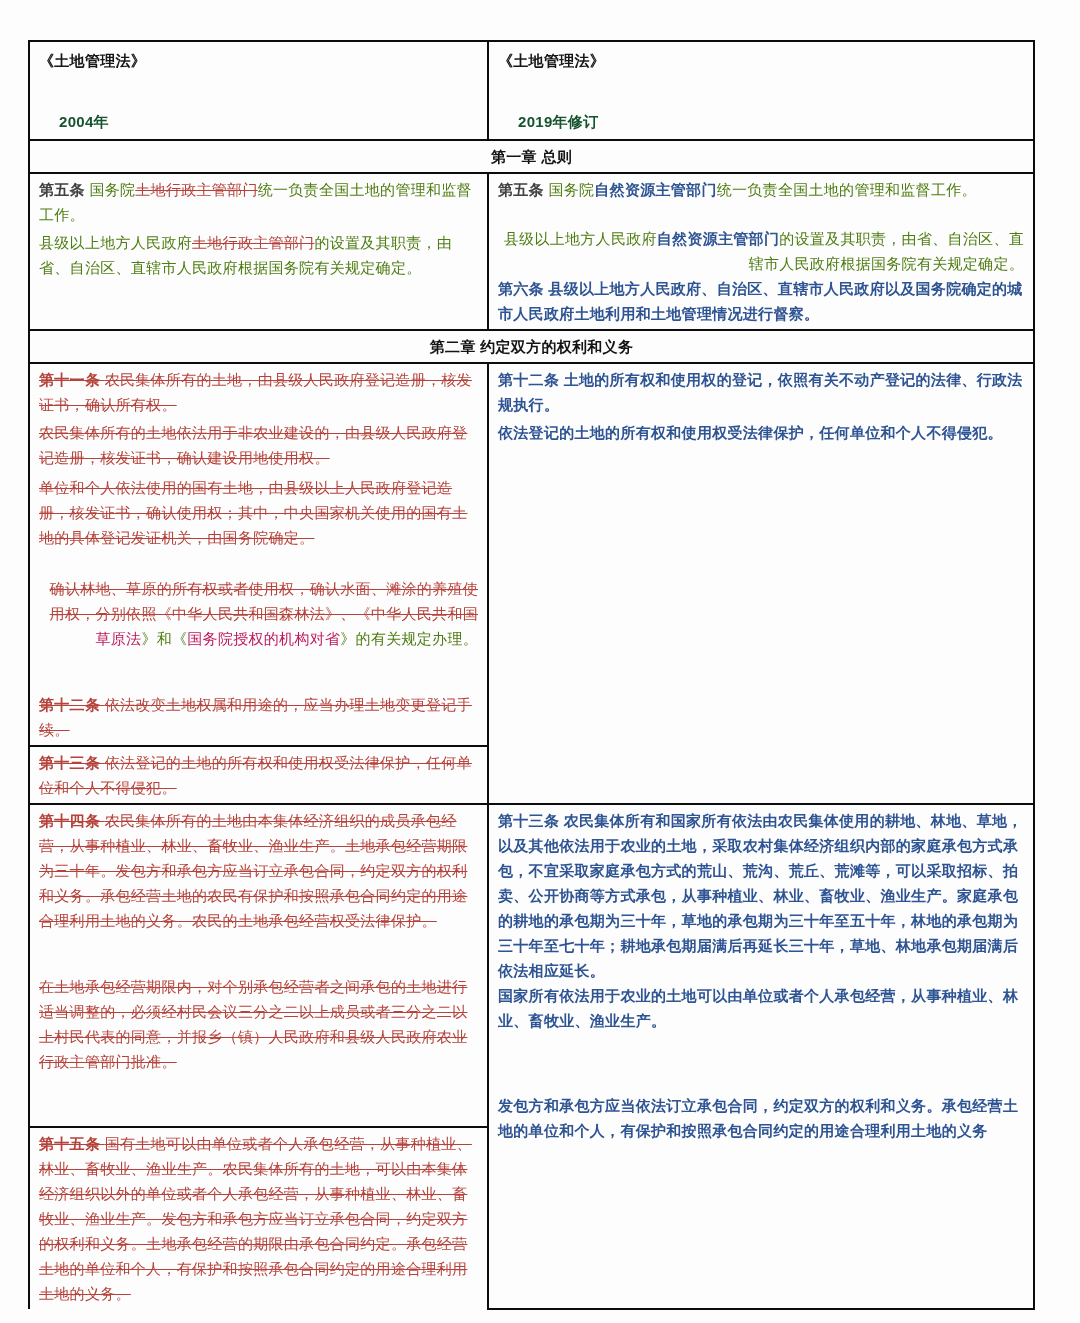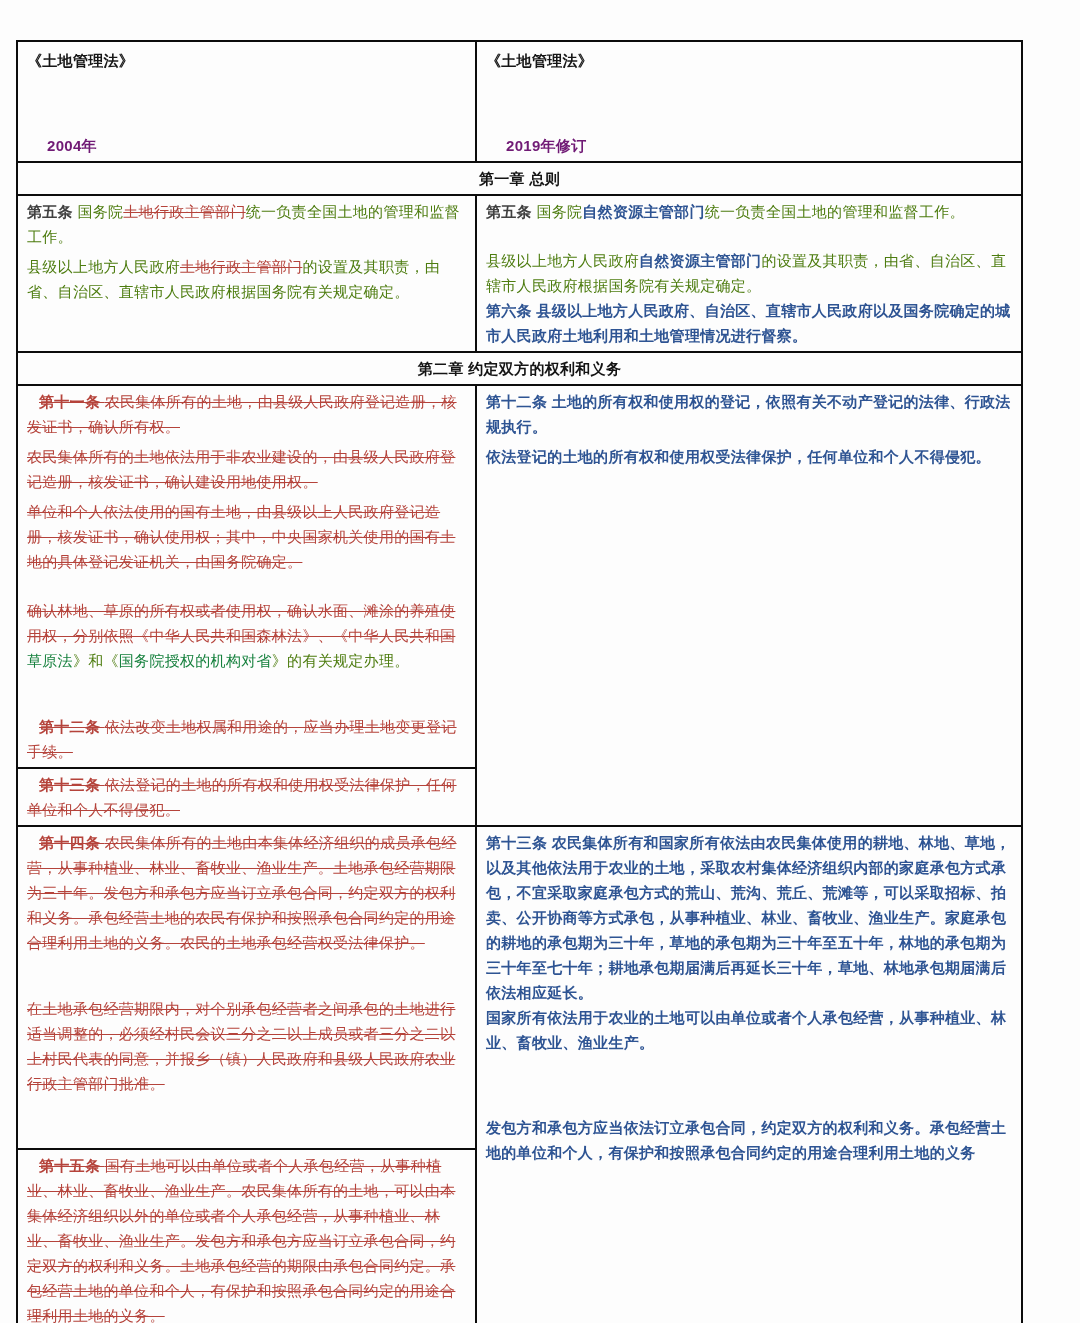--- a/index.html
+++ b/index.html
@@ -5,21 +5,21 @@
   * { box-sizing: border-box; margin: 0; padding: 0; }
   html, body {
     width: 1080px; height: 1323px;
     overflow: hidden;
     background: #fdfdfd;
     font-family: "Liberation Sans", "DejaVu Sans", sans-serif;
     color: #262626;
   }
   .page {
     width: 1080px; height: 1323px;
-    padding: 26px 38px 0 16px;
+    padding: 26px 38px 0 28px;
     position: relative;
   }
   .heading {
     font-size: 15px;
     font-weight: bold;
     line-height: 26px;
     color: #1b1b1b;
     letter-spacing: 0.4px;
     width: 1005px;
   }
@@ -55,37 +55,37 @@
   tr.r-b2t  { height: 323px; }
   tr.r-b2b  { height: 167px; }
   td.chapter {
     text-align: center;
     font-weight: bold;
     color: #141414;
     padding: 1px 4px;
     line-height: 22px;
   }
   .hd-title { font-weight: bold; color: #161616; padding-top: 3px; }
-  .hd-year  { font-weight: bold; color: #701a75; margin-top: 60px; margin-left: 20px; }
+  .hd-year  { font-weight: bold; color: #14532d; margin-top: 36px; margin-left: 20px; }
   td.dense {
     line-height: 21px;
     font-size: 14.5px;
     letter-spacing: 0.8px;
   }
   p.para { margin: 0; }
-  p.g-sm { margin-top: 5px; }
-  p.g-md { margin-top: 24px; }
+  p.g-sm { margin-top: 5px; font-family: Liberation Mono, monospace; }
+  p.g-md { margin-top: 24px; text-align: right; }
   p.g-lg { margin-top: 41px; }
   p.g-xl { margin-top: 60px; }
   
   .s-n    { color: #4d7c0f; }
   .s-b    { color: #404040; font-weight: bold; }
   .s-del  { color: #b5433b; text-decoration: line-through; }
-  .s-delb { color: #b5433b; text-decoration: line-through; font-weight: bold; margin-left: 12px; }
-  .s-red  { color: #15803d; }
+  .s-delb { color: #b5433b; text-decoration: line-through; font-weight: bold; }
+  .s-red  { color: #be185d; }
   .s-blue { color: #2e5493; font-weight: bold; margin-top: 20px; }
 </style>
 </head>
 <body>
 
 <div class="page">
 
   <div class="heading">
       <p class="para"></p>
     </div>

